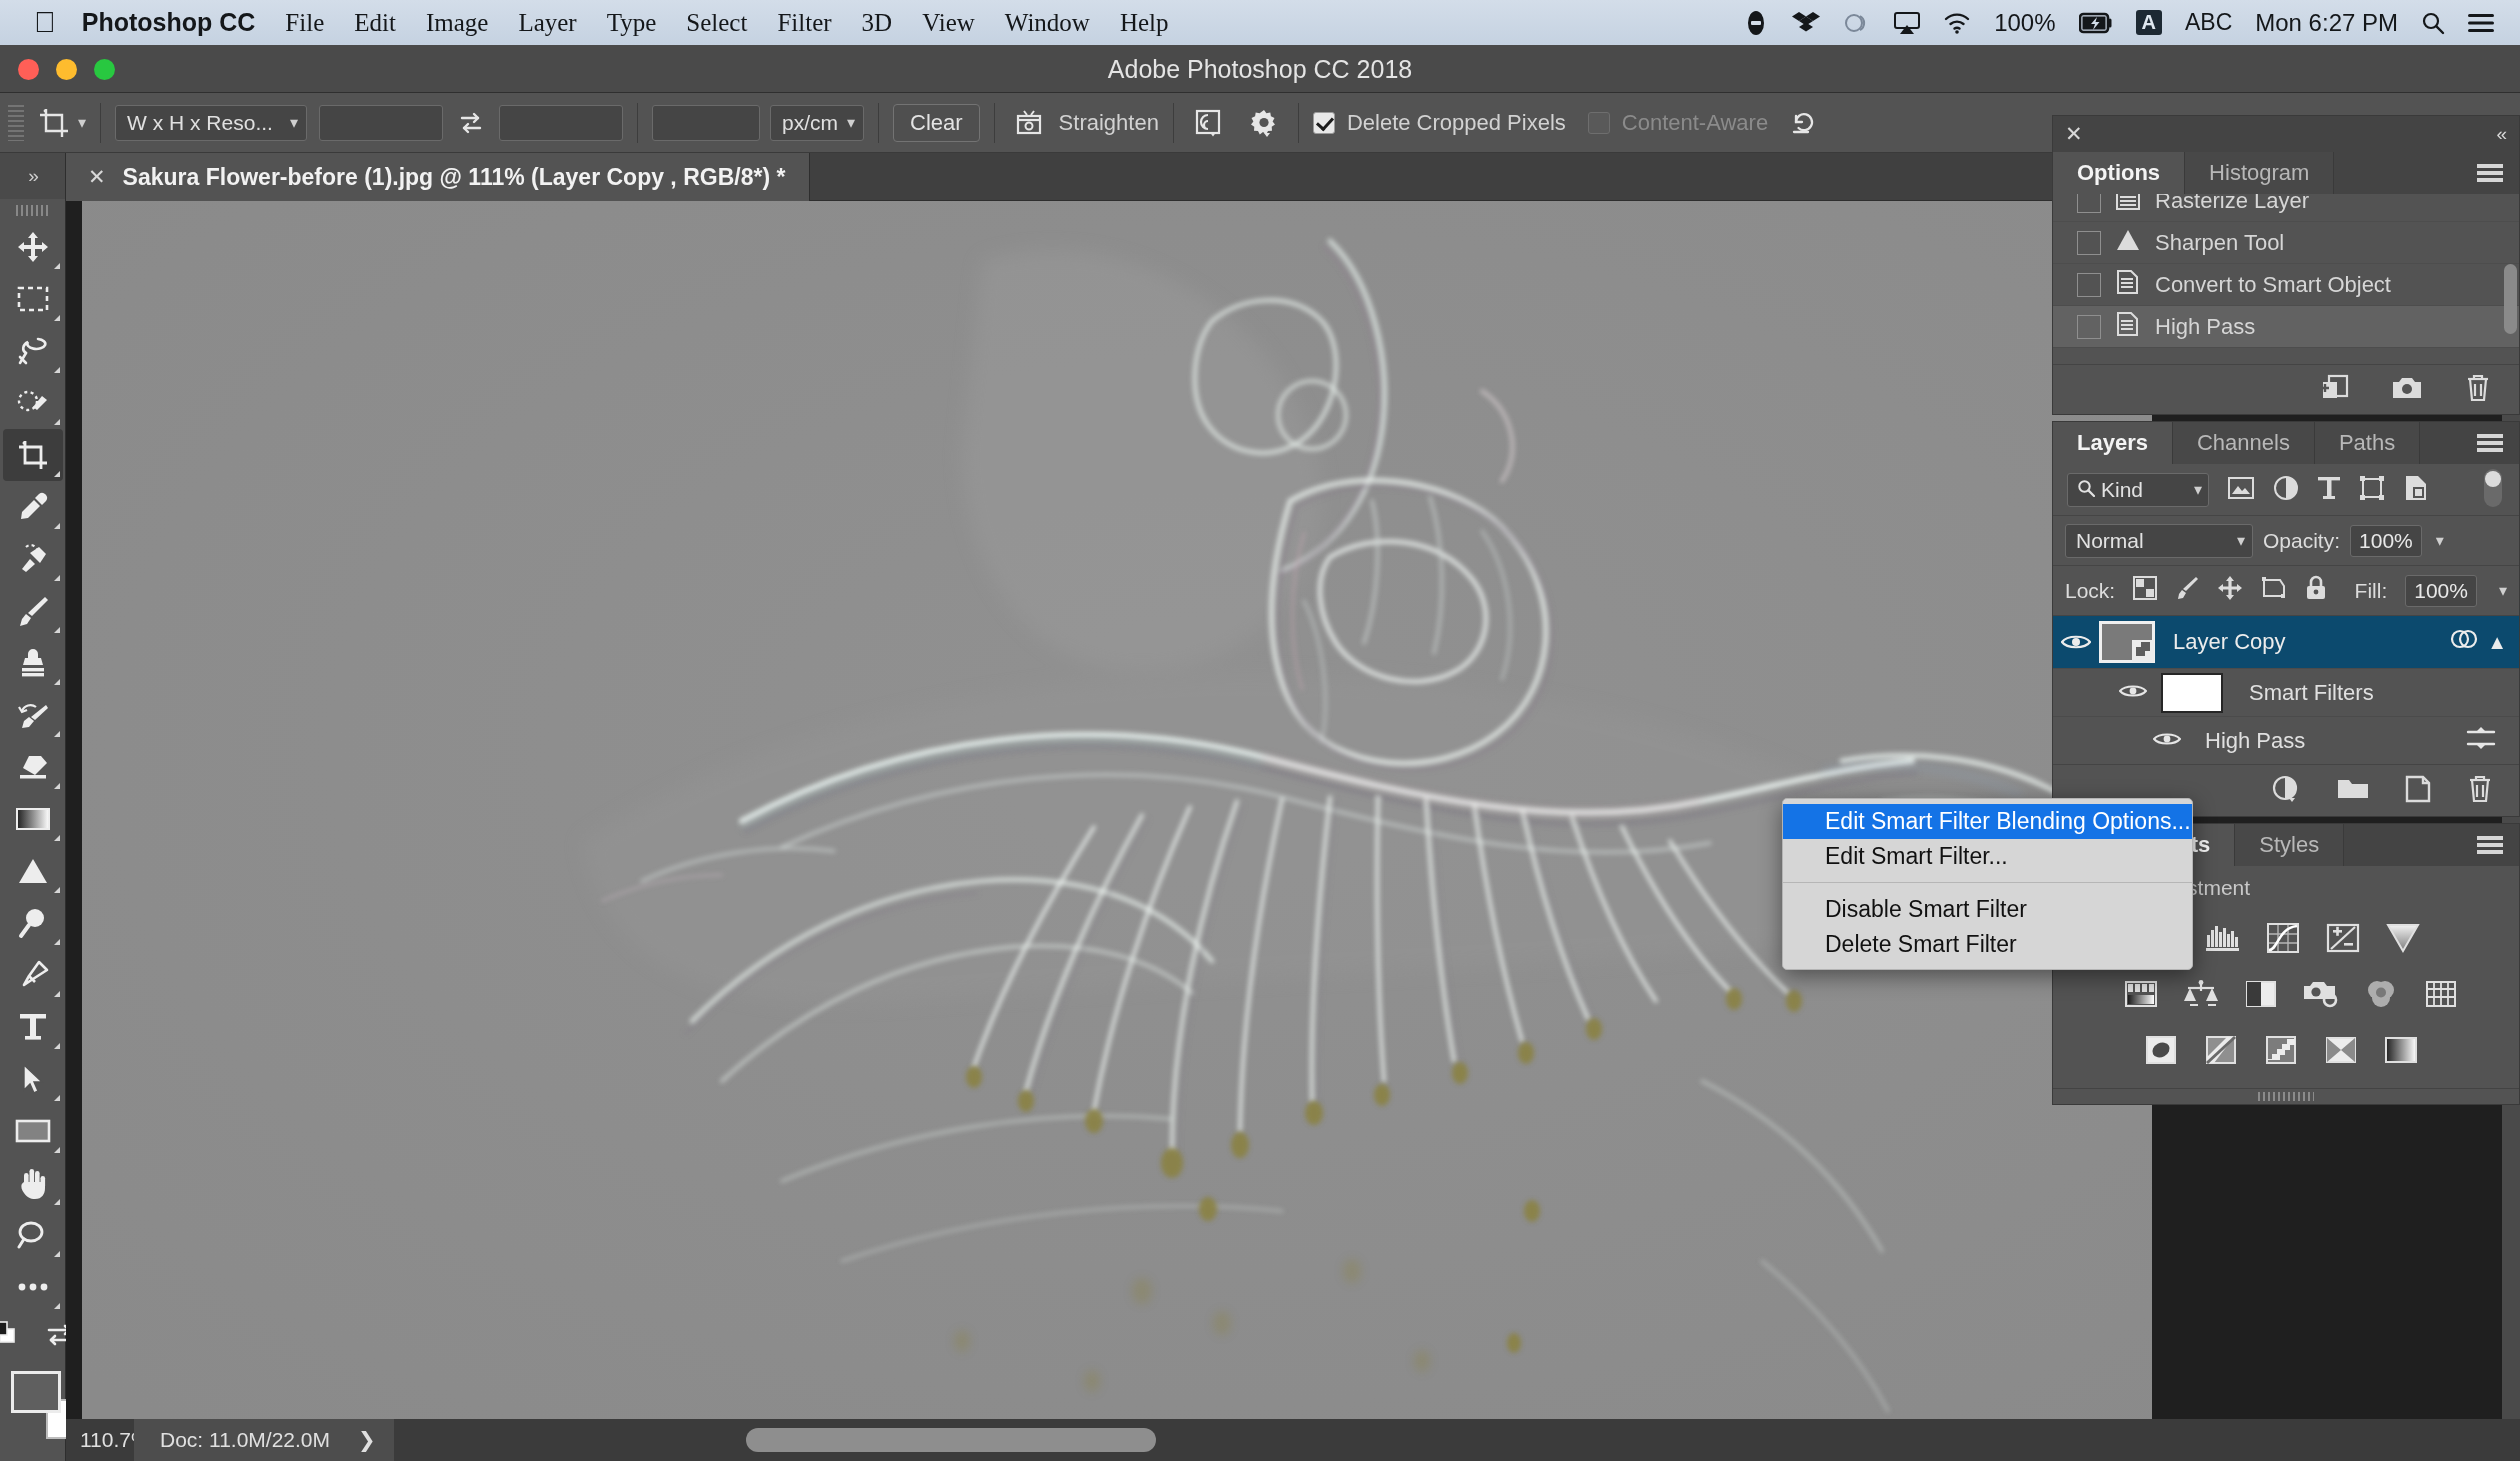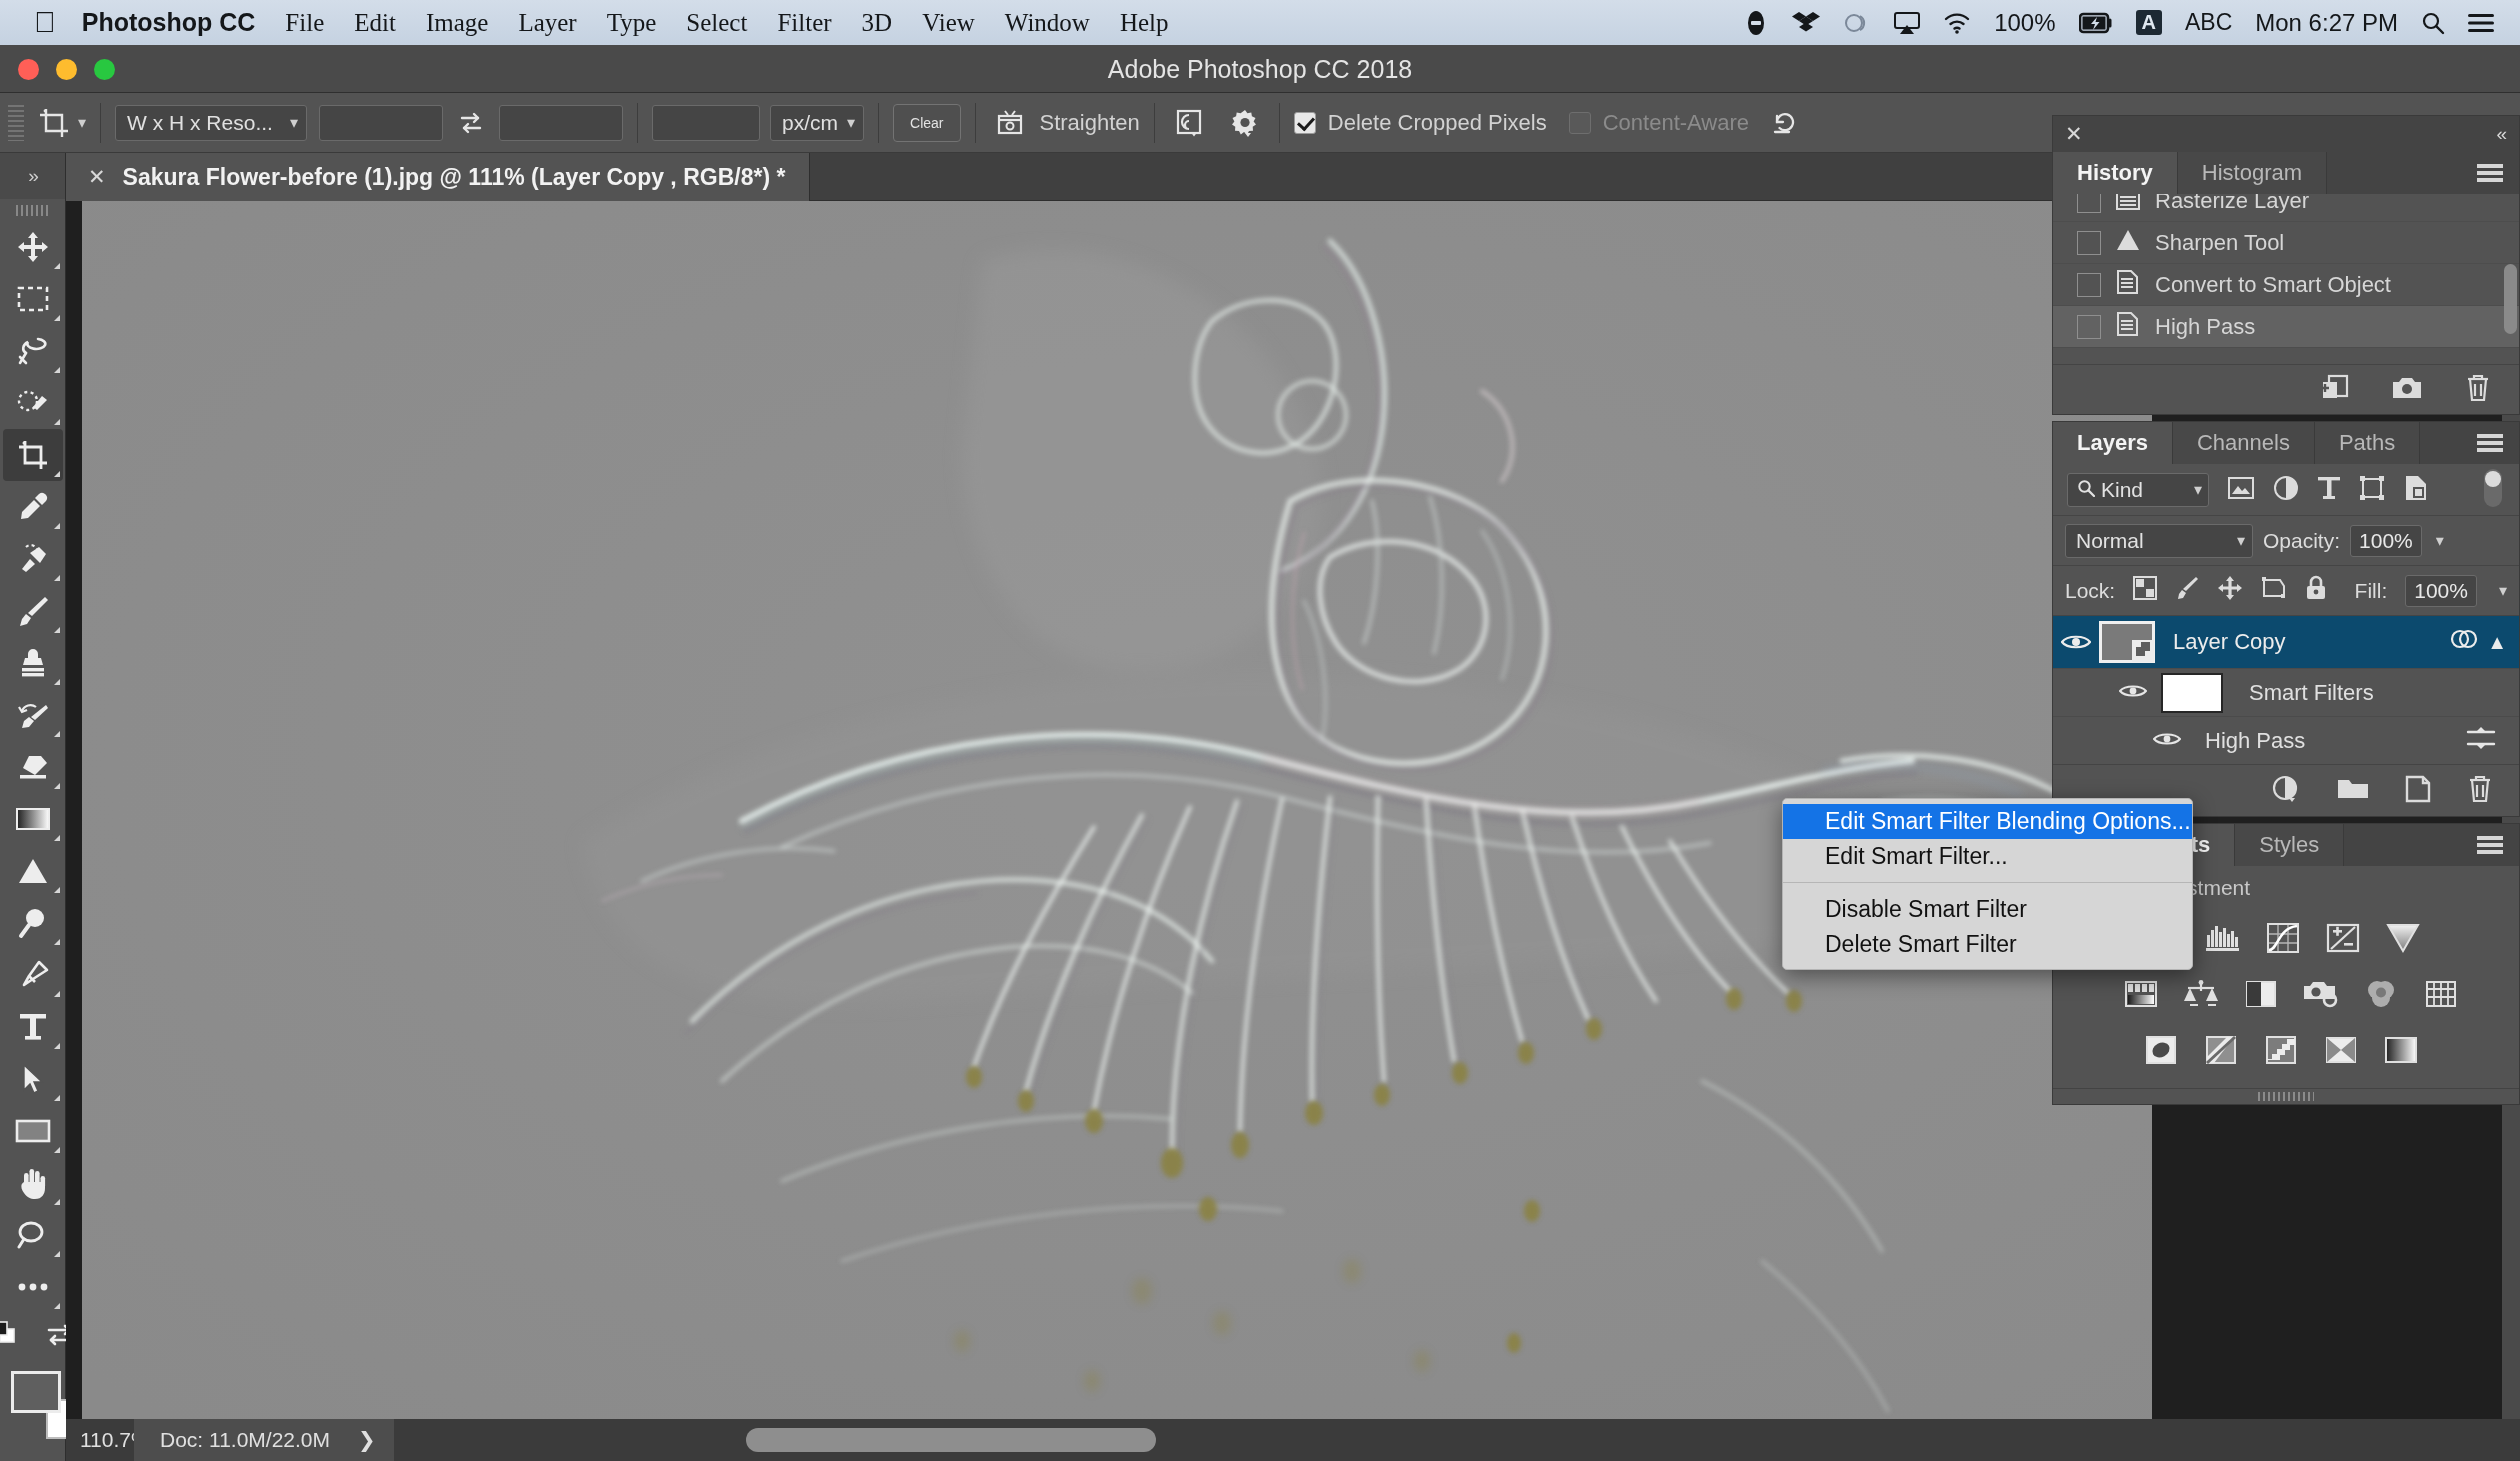--- a/index.html
+++ b/index.html
@@ -37,21 +37,21 @@
   .grip{ width:16px; height:36px; margin:0 10px 0 8px;
     background:repeating-linear-gradient(180deg,#8a8a8a 0 2px,transparent 2px 5px);
     opacity:.6; }
   .ob-sep{ width:1px; height:40px; background:#3d3d3d; margin:0 14px; }
   .toolglyph{ width:40px; height:40px; display:flex; align-items:center; justify-content:center; }
   .caret{ font-size:16px; color:#cfcfcf; margin-left:4px; }
   .ob-select{ height:36px; background:#454545; border:1px solid #6a6a6a; border-radius:3px;
     display:flex; align-items:center; padding:0 8px 0 11px; color:#e0e0e0; font-size:21px; gap:7px;}
   .ob-field{ height:36px; background:#454545; border:1px solid #6a6a6a; border-radius:3px; }
   .ob-btn{ height:38px; background:#4f4f4f; border:1px solid #737373; border-radius:4px;
-    display:flex; align-items:center; padding:0 16px; color:#e3e3e3; font-size:14px; }
+    display:flex; align-items:center; padding:0 16px; color:#e3e3e3; font-size:22px; }
   .ob-chk{ width:22px; height:22px; border-radius:3px; background:#e8e8e8; position:relative;
     border:1px solid #9a9a9a; }
   .ob-chk.on::after{ content:""; position:absolute; left:6px; top:1px; width:7px; height:13px;
     border:solid #1c1c1c; border-width:0 3px 3px 0; transform:rotate(42deg); }
   .ob-chk.off{ background:#595959; border-color:#6e6e6e; }
   .dim{ color:#8b8b8b; }
 
   
   #tabbar{ position:absolute; left:66px; top:153px; right:0; height:48px; background:#404040;
     border-bottom:1px solid #2e2e2e; }
@@ -719,21 +719,21 @@
 
 <div id="dock">
 
   <div class="panelgroup">
     <div class="pg-closebar">
       <span class="xc">✕</span>
       <span class="cc">«</span>
     </div>
     <div class="pg-header">
       <div class="ptab active">
-        <span>History</span>
+        <span>Options</span>
       </div>
       <div class="ptab">
         <span>Histogram</span>
       </div>
       <span class="pg-menu"></span>
     </div>
 
     <div id="historybody">
       <div class="hrow" style="margin-top:-14px">
         <span class="hbox"></span>

